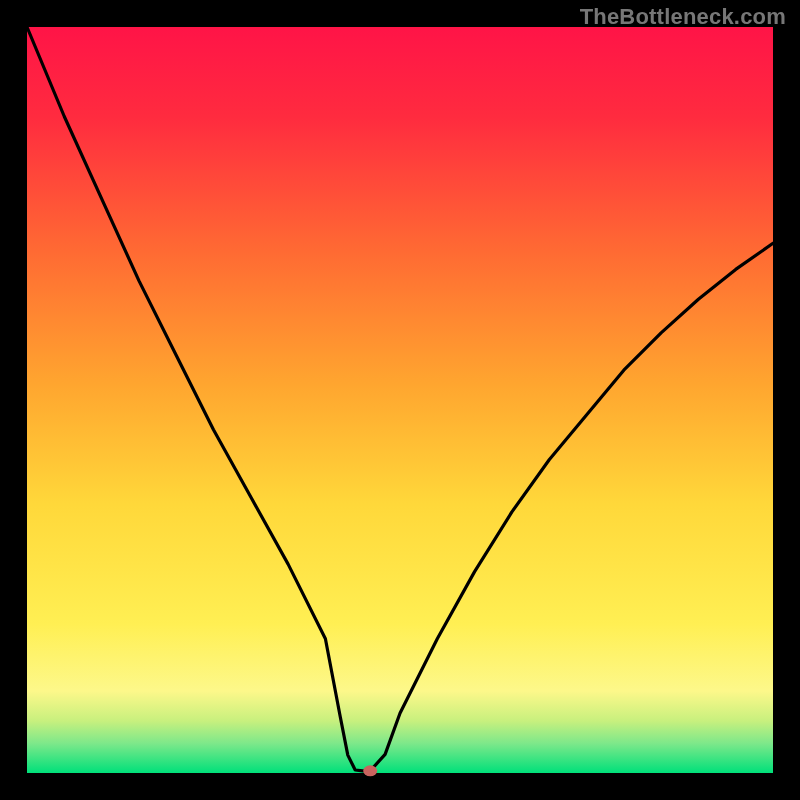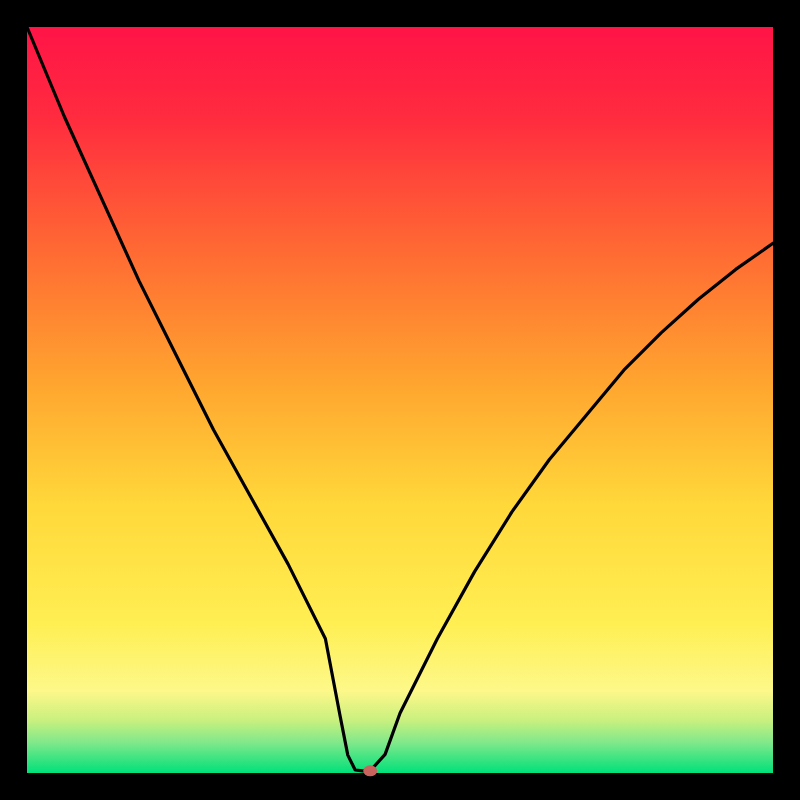--- a/index.html
+++ b/index.html
@@ -53,13 +53,14 @@
       </linearGradient>
     </defs>
 
     <rect id="plot-bg" fill="url(#bg-grad)" x="27" y="27" width="746" height="746"></rect>
 
     <path id="curve-path" fill="none" stroke="#000" stroke-width="3.2" stroke-linejoin="round" stroke-linecap="round" d="M27.0 27.0 L64.3 116.5 L101.6 198.6 L138.9 280.6 L176.2 355.2 L213.5 429.8 L250.8 497.0 L288.1 564.1 L325.4 638.7 L340.3 717.0 L347.8 755.1 L355.2 770.0 L362.7 770.8 L370.2 770.8 L385.1 754.4 L400.0 713.3 L437.3 638.7 L474.6 571.6 L511.9 511.9 L549.2 459.7 L586.5 414.9 L623.8 370.2 L661.1 332.9 L698.4 299.3 L735.7 269.4 L773.0 243.3"></path>
 
     <ellipse id="marker-dot" rx="7" ry="5.5" stroke="none" cx="370.2" cy="770.8" fill="#c9635e"></ellipse>
   </svg>
 
+  <div class="watermark">TheBottleneck.com</div>
 </div>
 
 </body></html>

